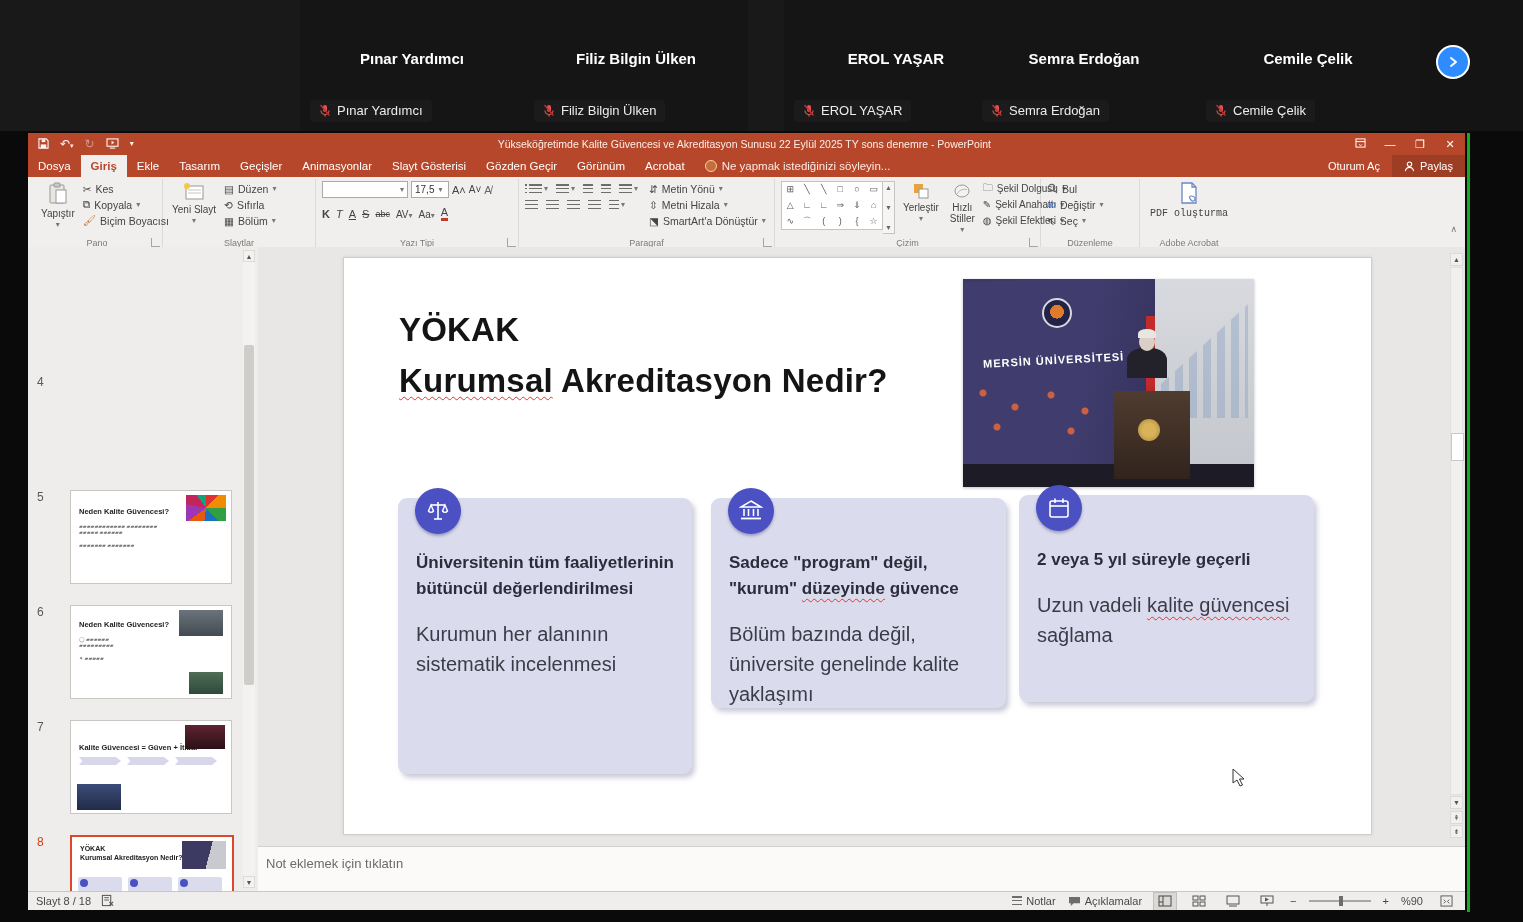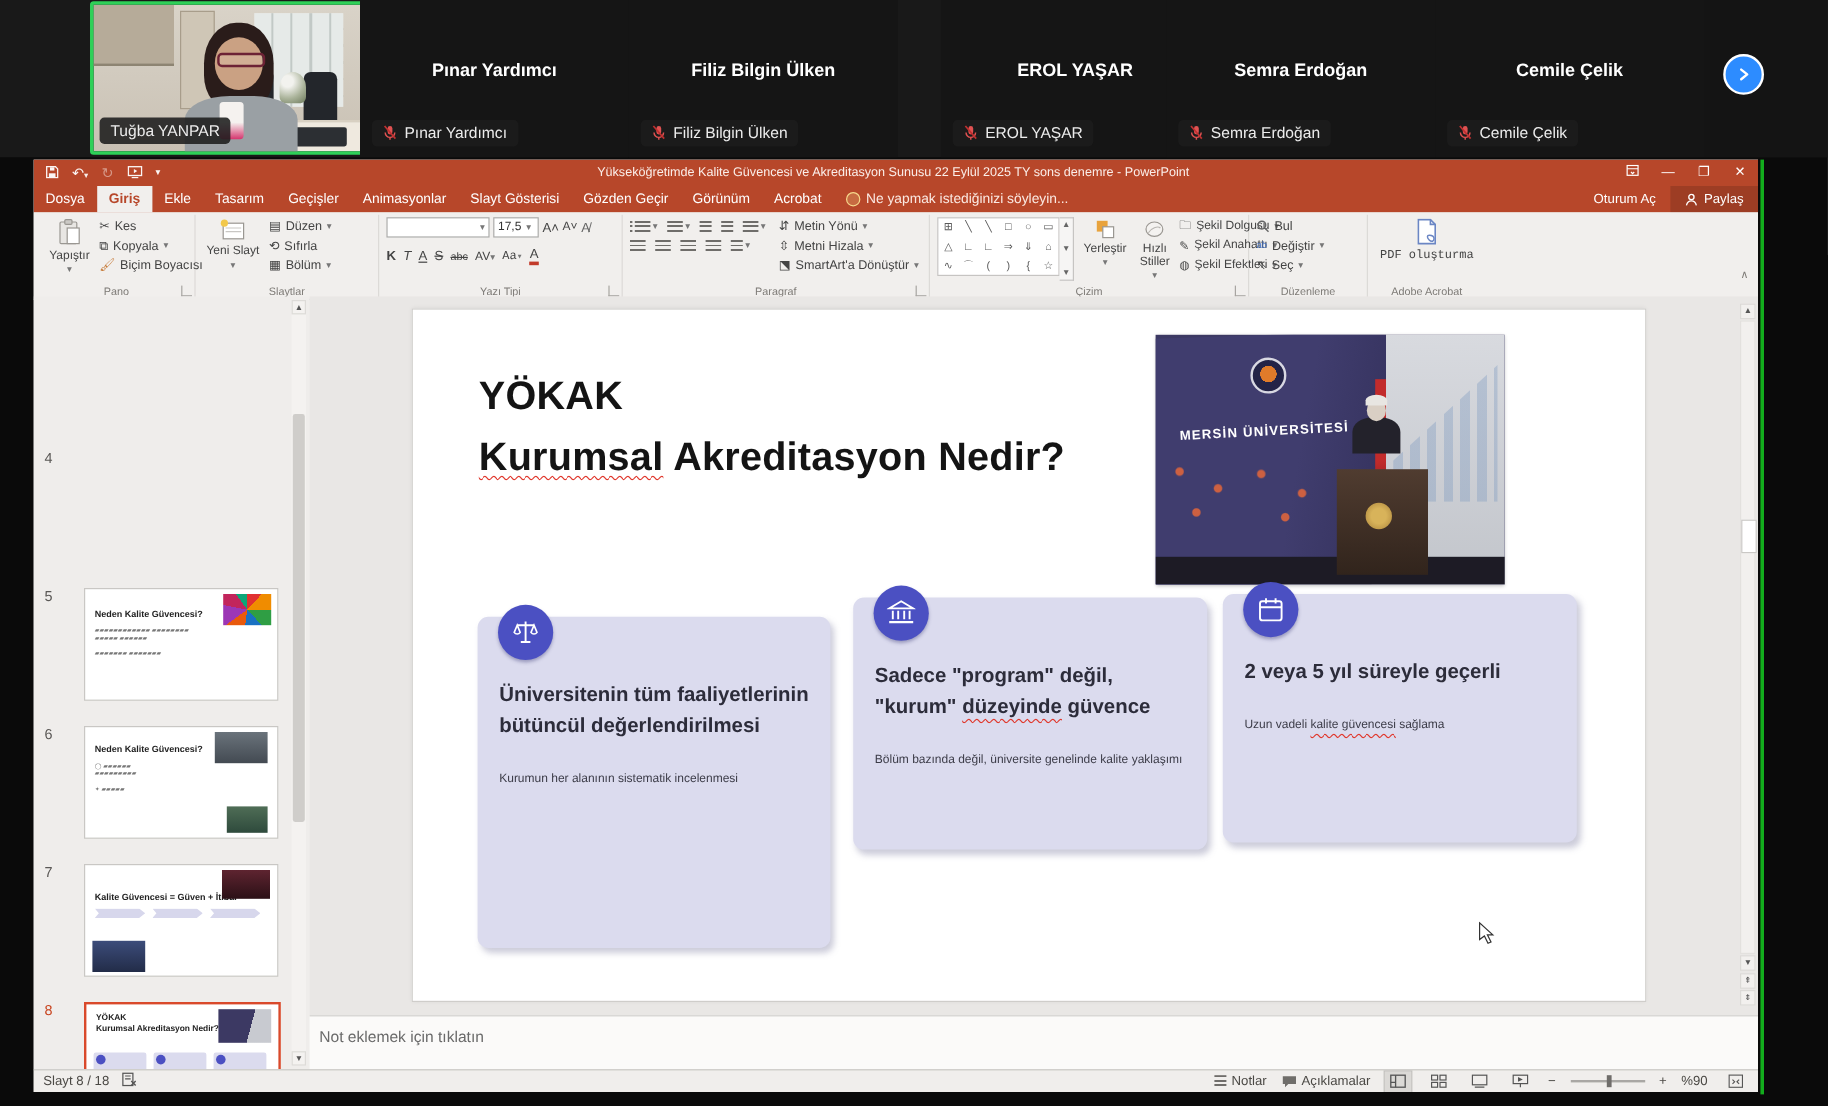--- a/index.html
+++ b/index.html
@@ -112,21 +112,21 @@
   .ph-floor{position:absolute;left:0;bottom:0;width:100%;height:11%;background:#1d1b25;}
   .ph-podium{position:absolute;left:52%;bottom:4%;width:26%;height:42%;background:linear-gradient(#503c30,#31241c);}
   .ph-emblem{position:absolute;left:60%;bottom:22%;width:22px;height:22px;border-radius:50%;background:radial-gradient(#d8b35a 40%,#a9823a);}
   .ph-speaker-head{position:absolute;left:60.5%;top:26%;width:16px;height:18px;border-radius:50%;background:#d9cfc4;}
   .ph-speaker-hair{position:absolute;left:60%;top:24%;width:18px;height:9px;border-radius:50% 50% 0 0;background:#e8e6e2;}
   .ph-speaker-body{position:absolute;left:56.5%;top:33%;width:40px;height:30px;border-radius:40% 40% 0 0;background:#23222b;}
   .card{position:absolute;background:#dbdbee;border-radius:9px;box-shadow:3px 4px 5px rgba(110,110,150,.35);}
   .card-icon{position:absolute;top:-10px;left:17px;width:46px;height:46px;border-radius:50%;background:#4b50c2;
      display:flex;align-items:center;justify-content:center;box-shadow:0 2px 3px rgba(60,60,120,.4);}
   .card-title{margin:52px 18px 0;font-size:17px;font-weight:bold;color:#2c2c3a;line-height:26px;}
-  .card-body{margin:17px 18px 0;font-size:10px;color:#3c3c48;line-height:30px;}
+  .card-body{margin:17px 18px 0;font-size:20px;color:#3c3c48;line-height:30px;}
   .vsb{position:absolute;right:2px;top:6px;width:13px;height:585px;}
   .vsb .box{position:absolute;left:0;width:13px;height:13px;background:#f2f0ee;border:1px solid #dcdad7;
      box-sizing:border-box;font-size:7px;color:#555;text-align:center;line-height:11px;}
   .vsb .track{position:absolute;left:0;top:14px;width:13px;height:528px;background:#f2f0ee;border:1px solid #e3e1de;box-sizing:border-box;}
   .vsb .vthumb{position:absolute;left:1px;top:180px;width:11px;height:26px;background:#fff;border:1px solid #cac8c5;}
   
   .notes{position:absolute;left:230px;top:713px;width:1207px;height:45px;background:#fbfaf9;border-top:1px solid #d2d0ce;}
   .notes-text{position:absolute;left:8px;top:9px;font-size:13px;color:#6a6a6a;}
   .status{position:absolute;left:0;top:758px;right:0;height:19px;background:#f0eeec;border-top:1px solid #c9c7c4;
      display:flex;align-items:center;font-size:11px;color:#4a4844;padding:0 8px;box-sizing:border-box;gap:10px;}
@@ -140,38 +140,20 @@
   .cursor{position:absolute;left:1232px;top:768px;}
   .thumb-mini-text{position:absolute;font-size:5px;color:#333;line-height:1.25;}
 </style>
 </head>
 <body>
 
 <div class="stage">
 
   <div class="strip">
 
-    <div class="video-tile">
-      <div class="v-panel"></div>
-      <div class="v-door"></div>
-      <div class="v-glass"></div>
-      <div class="v-chair" style="left:52%;top:44%;"></div>
-      <div class="v-chair" style="left:78%;top:46%;width:28px;"></div>
-      <div class="v-plant"></div>
-      <div class="v-desk"></div>
-      <div class="v-laptop"></div>
-      <div class="v-hair"></div>
-      <div class="v-face"></div>
-      <div class="v-glasses"></div>
-      <div class="v-body"></div>
-      <div class="v-scarf"></div>
-      <div class="tag" style="left:5px;bottom:6px;">
-        <span>Tuğba YANPAR</span>
-      </div>
-    </div>
 
     <div class="tile" style="left:300px;width:224px;">
       <div class="tile-center-name">Pınar Yardımcı</div>
       <div class="tag">
         <span class="micmute">
             <svg viewBox="0 0 12 13" width="12" height="13">
               <rect x="4" y="1" width="4" height="7" rx="2" fill="#e05252"></rect>
               <path d="M2 6.5c0 2.2 1.8 4 4 4s4-1.8 4-4" stroke="#e05252" fill="none" stroke-width="1.2"></path>
               <line x1="6" y1="10.5" x2="6" y2="12.5" stroke="#e05252" stroke-width="1.2"></line>
               <line x1="1.5" y1="1" x2="10.5" y2="11.5" stroke="#c03030" stroke-width="1.4"></line>
@@ -383,21 +365,21 @@
           <span style="font-size:10px;">A˅</span>
           <span style="font-size:11px;color:#666;">A̸</span>
         </div>
         <div class="fmt">
           <b>K</b>
           <i>T</i>
           <u>A</u>
           <s>S</s>
           <s style="font-size:9px;">abc</s>
           <span style="font-size:10px;"><span>AV</span><span class="caret">▾</span></span>
-          <span style="font-size:10px;font-family:Liberation Mono, monospace;"><span>Aa</span><span class="caret">▾</span></span>
+          <span style="font-size:10px;"><span>Aa</span><span class="caret">▾</span></span>
           <span style="border-bottom:3px solid #c23b2a;line-height:1;">A</span>
         </div>
         <div class="grp-label">Yazı Tipi</div>
         <div class="launch"></div>
       </div>
 
       <div class="grp" style="width:243px;">
         <div class="minicol" style="gap:6px;padding-top:3px;">
           <div style="display:flex;gap:8px;align-items:center;">
             <span style="display:inline-flex;gap:2px;">
@@ -620,21 +602,21 @@
           <div class="ph-dots"></div>
           <div class="ph-flag"></div>
           <div class="ph-floor"></div>
           <div class="ph-speaker-body"></div>
           <div class="ph-speaker-head"></div>
           <div class="ph-speaker-hair"></div>
           <div class="ph-podium"></div>
           <div class="ph-emblem"></div>
         </div>
 
-        <div class="card" style="left:54px;top:256px;width:294px;height:276px;">
+        <div class="card" style="left:54px;top:240px;width:294px;height:276px;">
           <div class="card-icon">
             <svg width="24" height="24" viewBox="0 0 24 24">
                 <line x1="12" y1="3" x2="12" y2="20" stroke="#fff" stroke-width="1.6"></line>
                 <line x1="5" y1="6" x2="19" y2="6" stroke="#fff" stroke-width="1.6"></line>
                 <path d="M5 6l-2.5 6a3 3 0 0 0 5 0z" fill="none" stroke="#fff" stroke-width="1.4"></path>
                 <path d="M19 6l-2.5 6a3 3 0 0 0 5 0z" fill="none" stroke="#fff" stroke-width="1.4"></path>
                 <line x1="8" y1="20" x2="16" y2="20" stroke="#fff" stroke-width="1.6"></line>
               </svg>
           </div>
           <div class="card-title">Üniversitenin tüm faaliyetlerinin bütüncül değerlendirilmesi</div>

